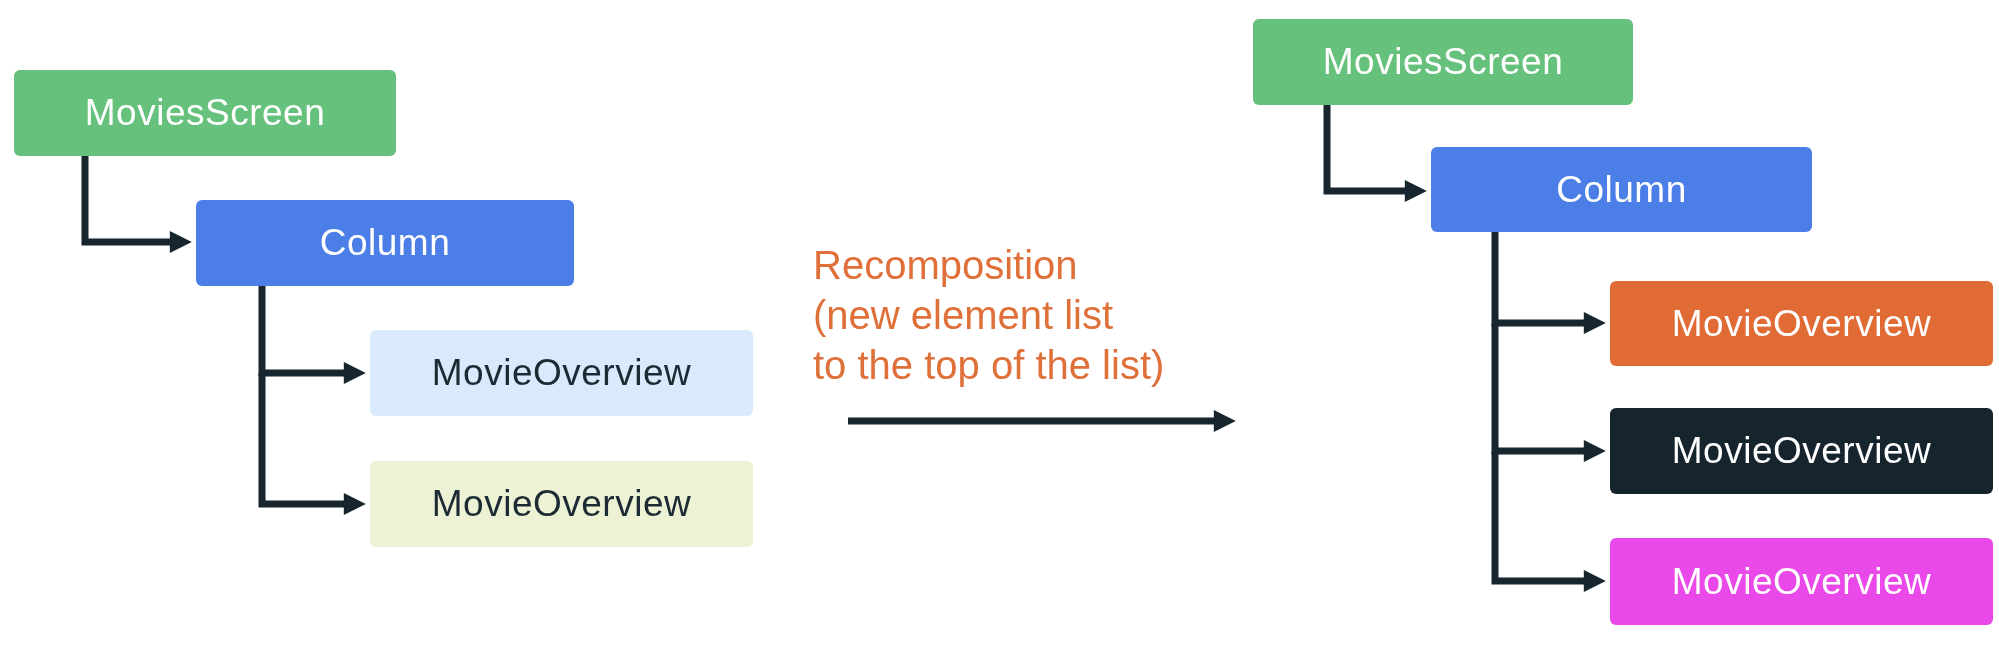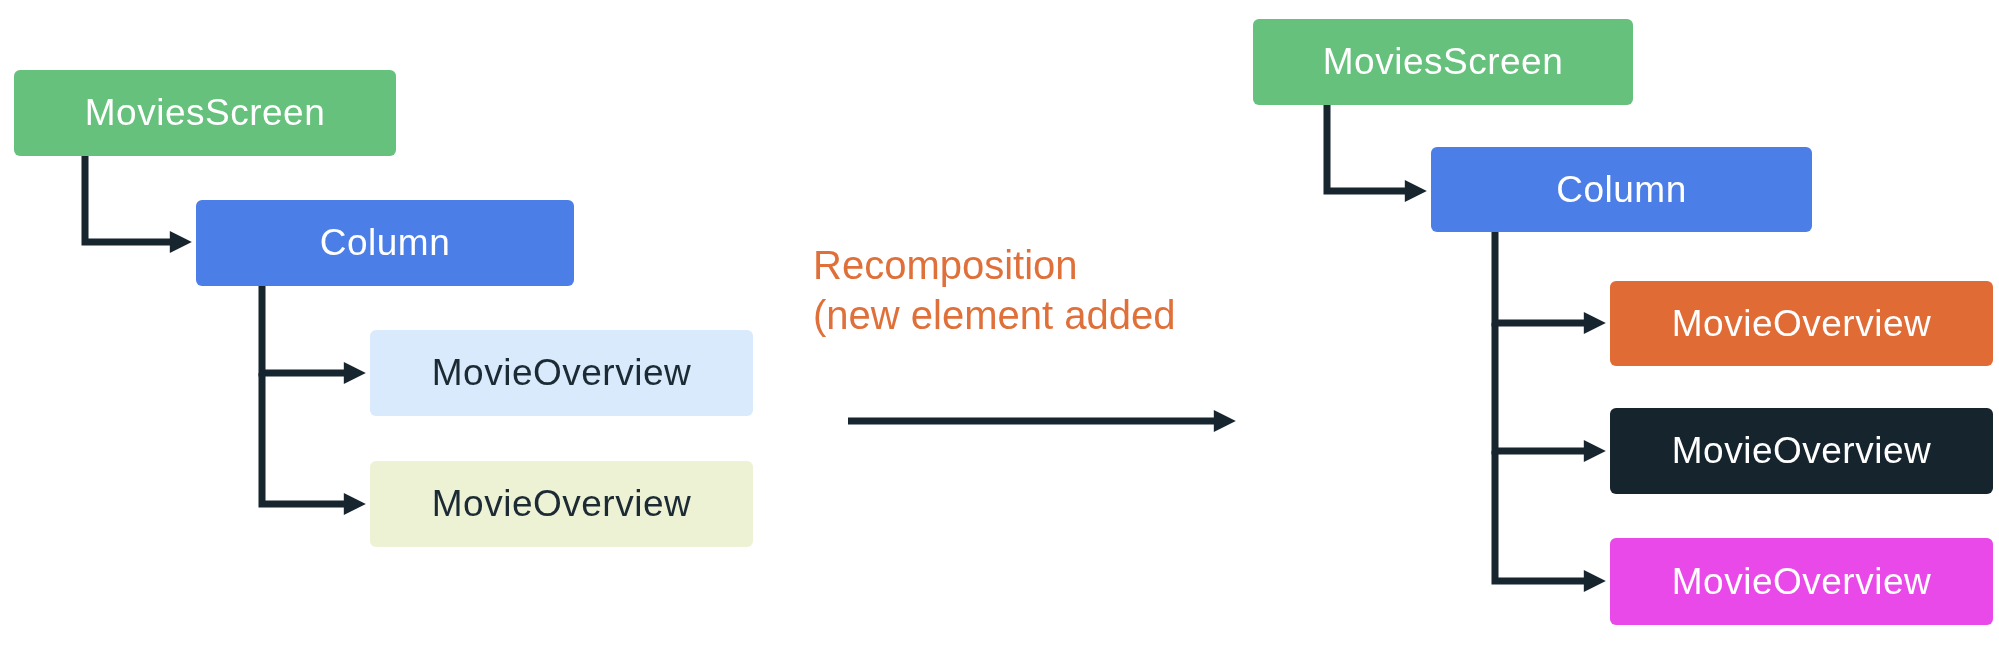--- a/index.html
+++ b/index.html
@@ -71,21 +71,22 @@
   <div class="node" style="left: 14px; top: 70px; width: 382px; height: 86px; background-color: rgb(102, 193, 124); color: rgb(255, 255, 255);">MoviesScreen</div>
 
   <div class="node" style="left: 196px; top: 200px; width: 378px; height: 86px; background-color: rgb(76, 126, 232); color: rgb(255, 255, 255);">Column</div>
 
   <div class="node" style="left: 370px; top: 330px; width: 383px; height: 86px; background-color: rgb(216, 234, 251); color: rgb(27, 42, 51);">MovieOverview</div>
 
   <div class="node" style="left: 370px; top: 461px; width: 383px; height: 86px; background-color: rgb(238, 242, 213); color: rgb(27, 42, 51);">MovieOverview</div>
 
   <div class="transition-label" style="color: rgb(224, 112, 58);">
     <div>Recomposition</div>
-    <div>(new element added</div>
+    <div>(new element list</div>
+    <div>to the top of the list)</div>
   </div>
 
   <div class="node" style="left: 1253px; top: 19px; width: 380px; height: 86px; background-color: rgb(102, 193, 124); color: rgb(255, 255, 255);">MoviesScreen</div>
 
   <div class="node" style="left: 1431px; top: 147px; width: 381px; height: 85px; background-color: rgb(76, 126, 232); color: rgb(255, 255, 255);">Column</div>
 
   <div class="node" style="left: 1610px; top: 281px; width: 383px; height: 85px; background-color: rgb(224, 107, 53); color: rgb(255, 255, 255);">MovieOverview</div>
 
   <div class="node" style="left: 1610px; top: 408px; width: 383px; height: 86px; background-color: rgb(22, 36, 46); color: rgb(255, 255, 255);">MovieOverview</div>
 

